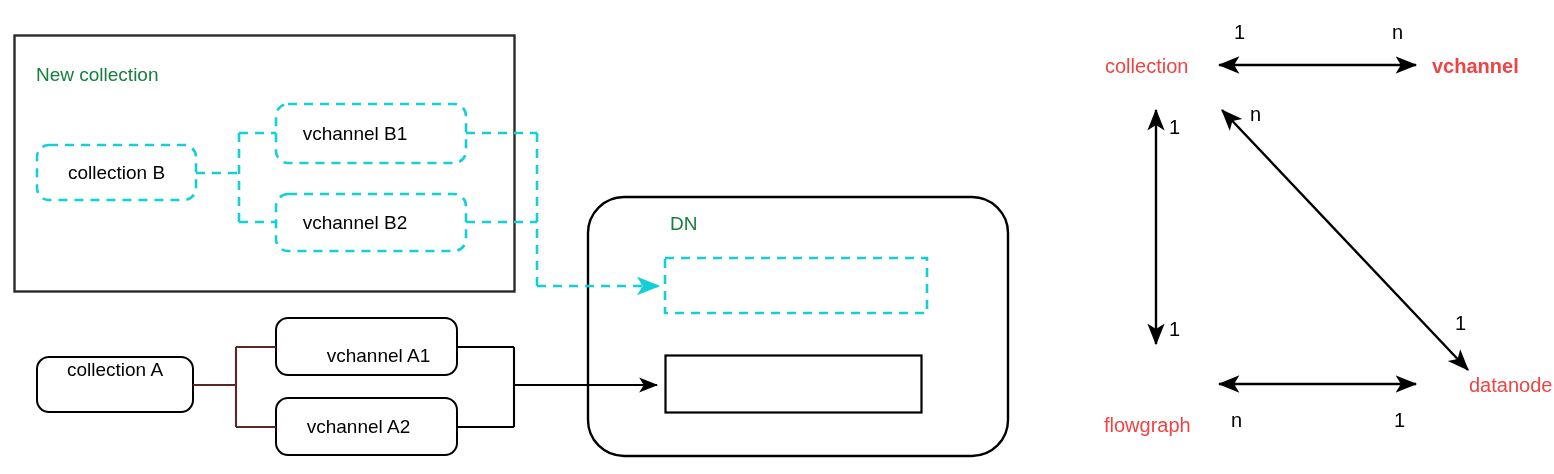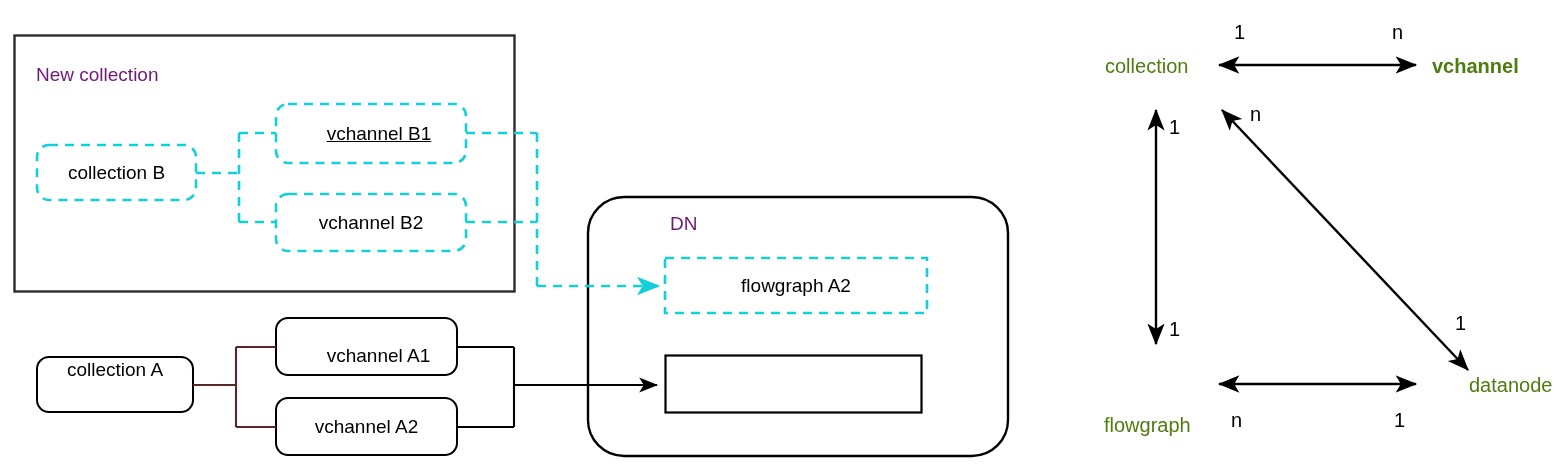--- a/index.html
+++ b/index.html
@@ -34,28 +34,28 @@
     font-size: 19px;
     line-height: 1;
     white-space: nowrap;
     color: #000;
   }
   .corner-label {
     position: absolute;
     font-size: 19px;
     line-height: 1;
     white-space: nowrap;
-    color: #701a75;
+    color: #15803d;
   }
   .er-label {
     position: absolute;
     font-size: 20px;
     line-height: 1;
     white-space: nowrap;
-    color: #4d7c0f;
+    color: #ef4444;
   }
   .er-card {
     position: absolute;
     font-size: 20px;
     line-height: 1;
     white-space: nowrap;
     color: #000;
   }
 </style>
 </head>
@@ -112,31 +112,30 @@
 
     <line x1="1219" y1="384" x2="1416" y2="384" stroke="#000000" stroke-width="2.4" marker-start="url(#arrow-black-start)" marker-end="url(#arrow-black)"></line>
   </svg>
 
   <div class="corner-label" style="left:36px; top:65px;">New collection</div>
 
   <div class="corner-label" style="left:634px; top:214px;margin-left:36px;">DN</div>
 
   <div class="node-label" style="left:37px; top:145px; width:159px; height:55px;">collection B</div>
 
-  <div class="node-label" style="left:284px; top:104px; width:190px; height:59px;text-decoration:underline;">vchannel B1</div>
+  <div class="node-label" style="left:260px; top:104px; width:190px; height:59px;">vchannel B1</div>
 
-  <div class="node-label" style="left:276px; top:194px; width:190px; height:57px;">vchannel B2</div>
+  <div class="node-label" style="left:260px; top:194px; width:190px; height:57px;">vchannel B2</div>
 
-  <div class="node-label" style="left:665px; top:258px; width:262px; height:55px;">flowgraph A2</div>
 
   <div class="node-label" style="left:37px; top:339px; width:156px; height:60px;">collection A</div>
 
   <div class="node-label" style="left:288px; top:318px; width:181px; height:75px;">vchannel A1</div>
 
-  <div class="node-label" style="left:276px; top:398px; width:181px; height:57px;">vchannel A2</div>
+  <div class="node-label" style="left:268px; top:398px; width:181px; height:57px;">vchannel A2</div>
 
 
   <div class="er-label" style="left:1105px; top:56px;">collection</div>
 
   <div class="er-label" style="left:1432px; top:56px;font-weight:bold;">vchannel</div>
 
   <div class="er-label" style="left:1104px; top:375px;margin-top:40px;">flowgraph</div>
 
   <div class="er-label" style="left:1434px; top:375px;margin-left:35px;">datanode</div>
 

